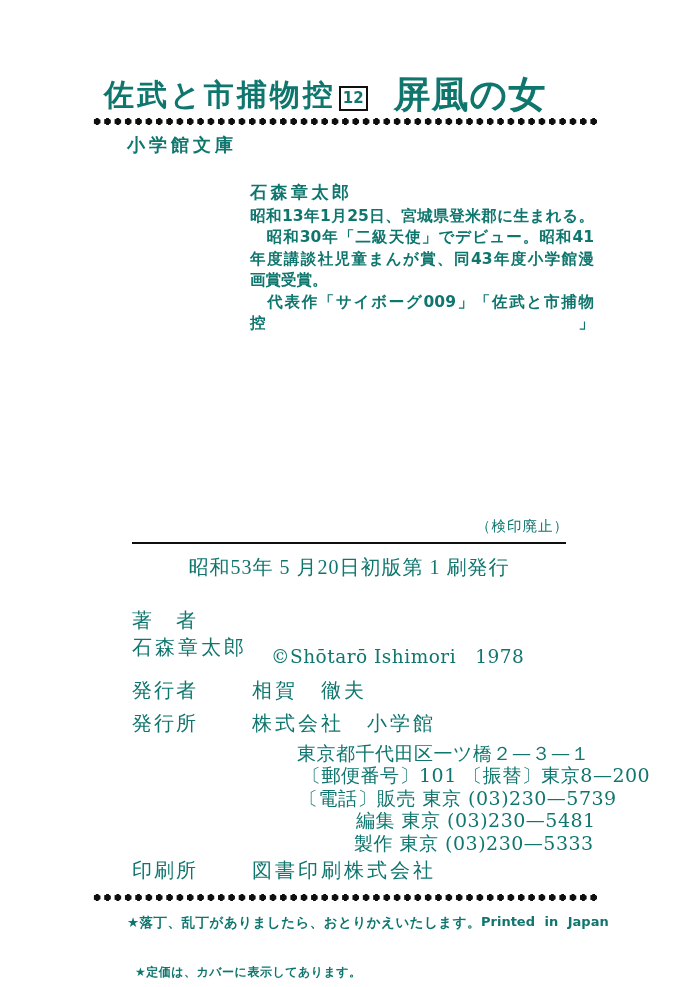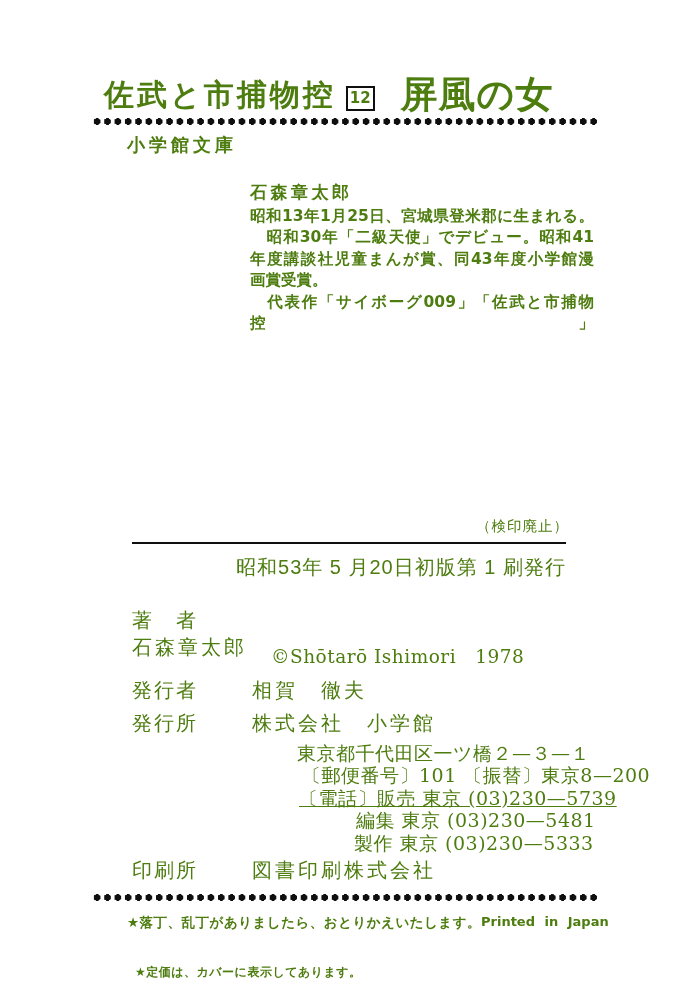--- a/index.html
+++ b/index.html
@@ -1,37 +1,37 @@
 <!DOCTYPE html>
 <html><head>
 <meta charset="utf-8">
 <style>
   * { margin:0; padding:0; box-sizing:border-box; }
   html,body { background:#ffffff; }
   .page {
     position:relative;
     width:700px; height:987px;
     background:#ffffff;
-    color:#4d7c0f;
+    color:#0f766e;
     font-family:"DejaVu Sans", sans-serif;
     overflow:hidden;
   }
   
   .title-row {
     position:absolute; left:104px; top:70px;
     display:flex; align-items:center;
     font-size:30px; font-weight:bold; letter-spacing:3px;
     white-space:nowrap;
   }
   .vol-box {
     display:inline-flex; align-items:center; justify-content:center;
     min-width:26px; height:25px;
     border:2.5px solid #0f0f0f;
     font-size:15px; letter-spacing:0;
-    margin-left:10px; margin-top:6px;
+    margin-left:3px; margin-top:6px;
     padding:0 2px;
   }
   .title-sub { margin-left:26px; font-size:37px; letter-spacing:1px; }
   .dotted {
     position:absolute; left:92px; width:507px; height:9px;
     background-image:radial-gradient(circle 3.5px at 5.15px 4.5px, #0f0f0f 98%, transparent 100%);
     background-size:10.35px 9px; background-repeat:repeat-x;
   }
   .dotted.top { top:117px; }
   .dotted.bottom { top:893px; }
@@ -49,22 +49,22 @@
   .bio .bio-name { font-size:17px; font-weight:bold; letter-spacing:3.5px; margin-bottom:2px; }
   .bio .jline { white-space:normal; text-align:justify; text-align-last:justify; }
   .seal-note {
     position:absolute; left:476px; top:517px;
     font-family:"DejaVu Serif", serif; font-size:14.5px; letter-spacing:1px;
     white-space:nowrap;
   }
   .rule { position:absolute; left:132px; top:542px; width:434px; height:2px; background:#0f0f0f; }
   .pubdate-row {
     position:absolute; left:132px; top:554px; width:434px;
-    display:flex; justify-content:flex-end;
-    font-family:Liberation Sans, sans-serif; font-size:20px; letter-spacing:1px;
+    display:flex; justify-content:center;
+    font-family:Liberation Serif, serif; font-size:20px; letter-spacing:1px;
     white-space:nowrap;
   }
   .crow {
     position:absolute; left:132px;
     display:flex;
     font-family:"DejaVu Serif", serif; font-size:20px;
     white-space:nowrap;
   }
   .crow .clabel { width:120px; letter-spacing:2px; }
   .crow .cvalue { letter-spacing:3px; }
@@ -76,21 +76,21 @@
     position:absolute; left:271px; top:644px;
     font-family:"DejaVu Serif", serif; font-size:18.5px; letter-spacing:0.5px;
     white-space:nowrap;
   }
   .address {
     position:absolute; left:297px; top:742px;
     font-family:"DejaVu Serif", serif; font-size:19px; line-height:22.4px;
     letter-spacing:0.5px; white-space:nowrap;
   }
   .address .addr-2 { margin-left:5px; }
-  .address .addr-3 { margin-left:2px;text-decoration:underline; }
+  .address .addr-3 { margin-left:2px; }
   .address .addr-4 { margin-left:59px; }
   .address .addr-5 { margin-left:57px; }
   
   .footer-row1 {
     position:absolute; left:127px; top:914px; width:447px;
     display:flex; justify-content:space-between; align-items:flex-start;
     font-size:13.5px; font-weight:bold; letter-spacing:0.5px;
     white-space:nowrap;
   }
   .printed-in { font-size:13px; word-spacing:5px; letter-spacing:0; }

